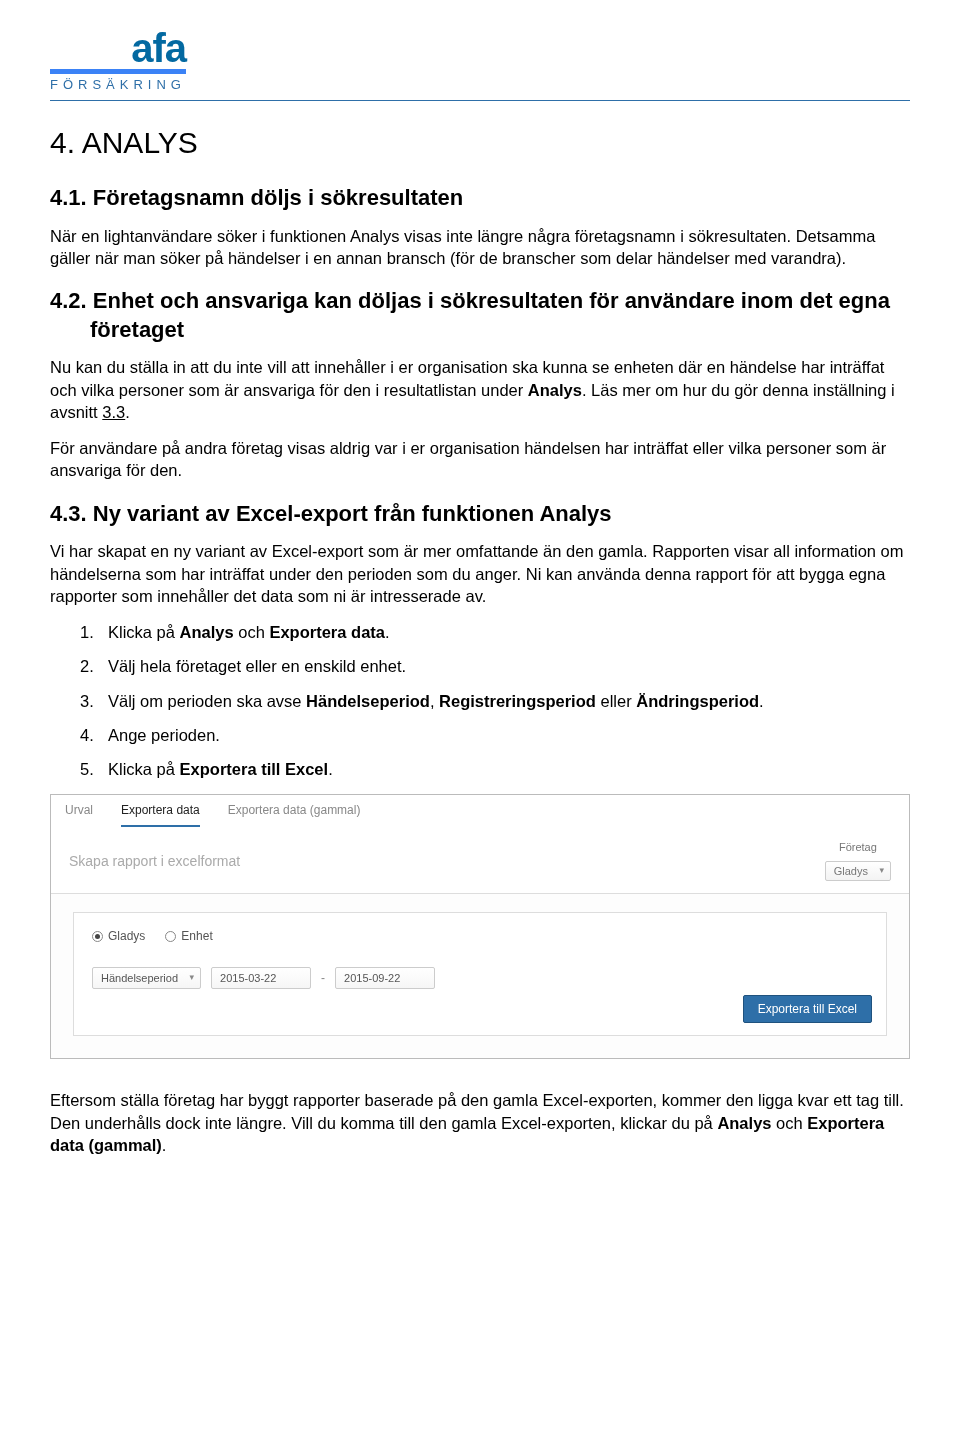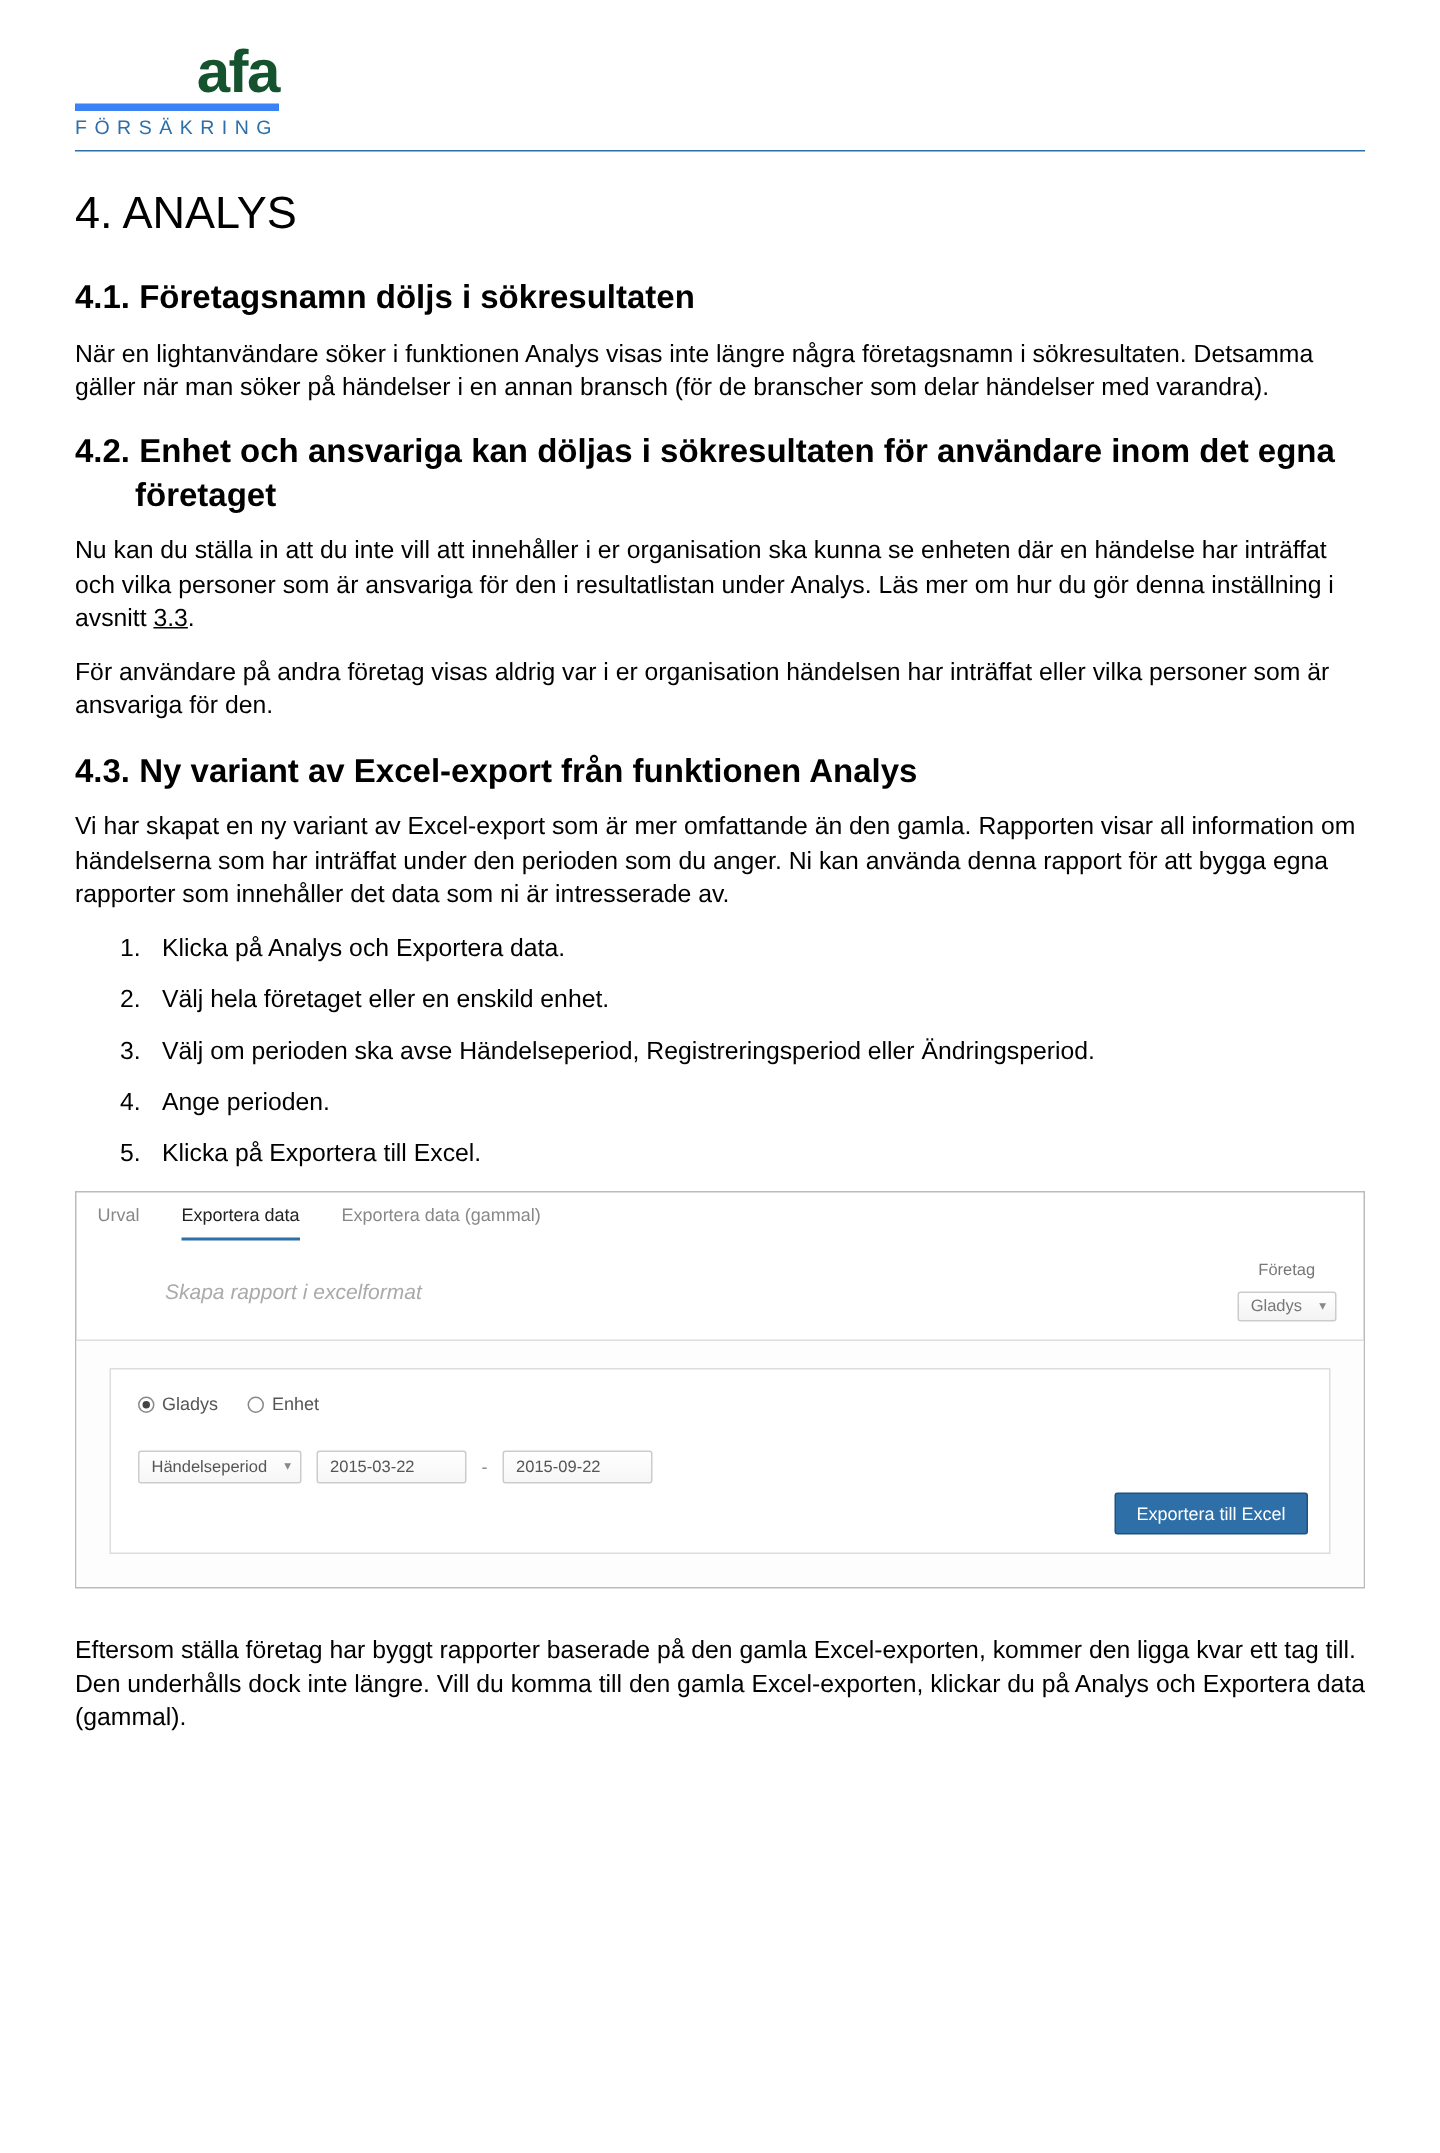--- a/index.html
+++ b/index.html
@@ -30,21 +30,21 @@
     }
     .page-num {
       color: #2e6fa8;
       font-size: 17px;
       font-weight: normal;
     }
     .afa-logo {
       text-align: right;
     }
     .afa-text {
-      color: #14532d;
+      color: #0369a1;
       font-size: 40px;
       font-weight: bold;
       line-height: 0.9;
       letter-spacing: -1px;
     }
     .afa-sub {
       color: #2e6fa8;
       font-size: 13px;
       letter-spacing: 5px;
       font-weight: 500;
@@ -85,21 +85,21 @@
       font-size: 16.5px;
       line-height: 1.35;
       margin-bottom: 12px;
       position: relative;
       padding-left: 28px;
     }
     ol li .num {
       position: absolute;
       left: 0;
     }
-    strong { font-weight: normal; }
+    strong { font-weight: bold; }
 
     .screenshot {
       border: 1px solid #bbb;
       margin: 12px 0 30px 0;
       background: #fff;
       font-size: 12px;
       color: #555;
     }
     .ss-tabs {
       display: flex;
@@ -119,23 +119,21 @@
     }
     .ss-subhead {
       display: flex;
       justify-content: space-between;
       align-items: center;
       padding: 14px 18px 12px 18px;
       border-bottom: 1px solid #ddd;
     }
     .ss-title {
       color: #aaa;
-      font-style: italic;
       font-size: 14px;
-      margin-left: 41px;
     }
     .ss-right {
       display: flex;
       align-items: center;
       gap: 8px;
       font-size: 11px;
       color: #777;
       flex-direction: column;
     }
     .ss-select {

